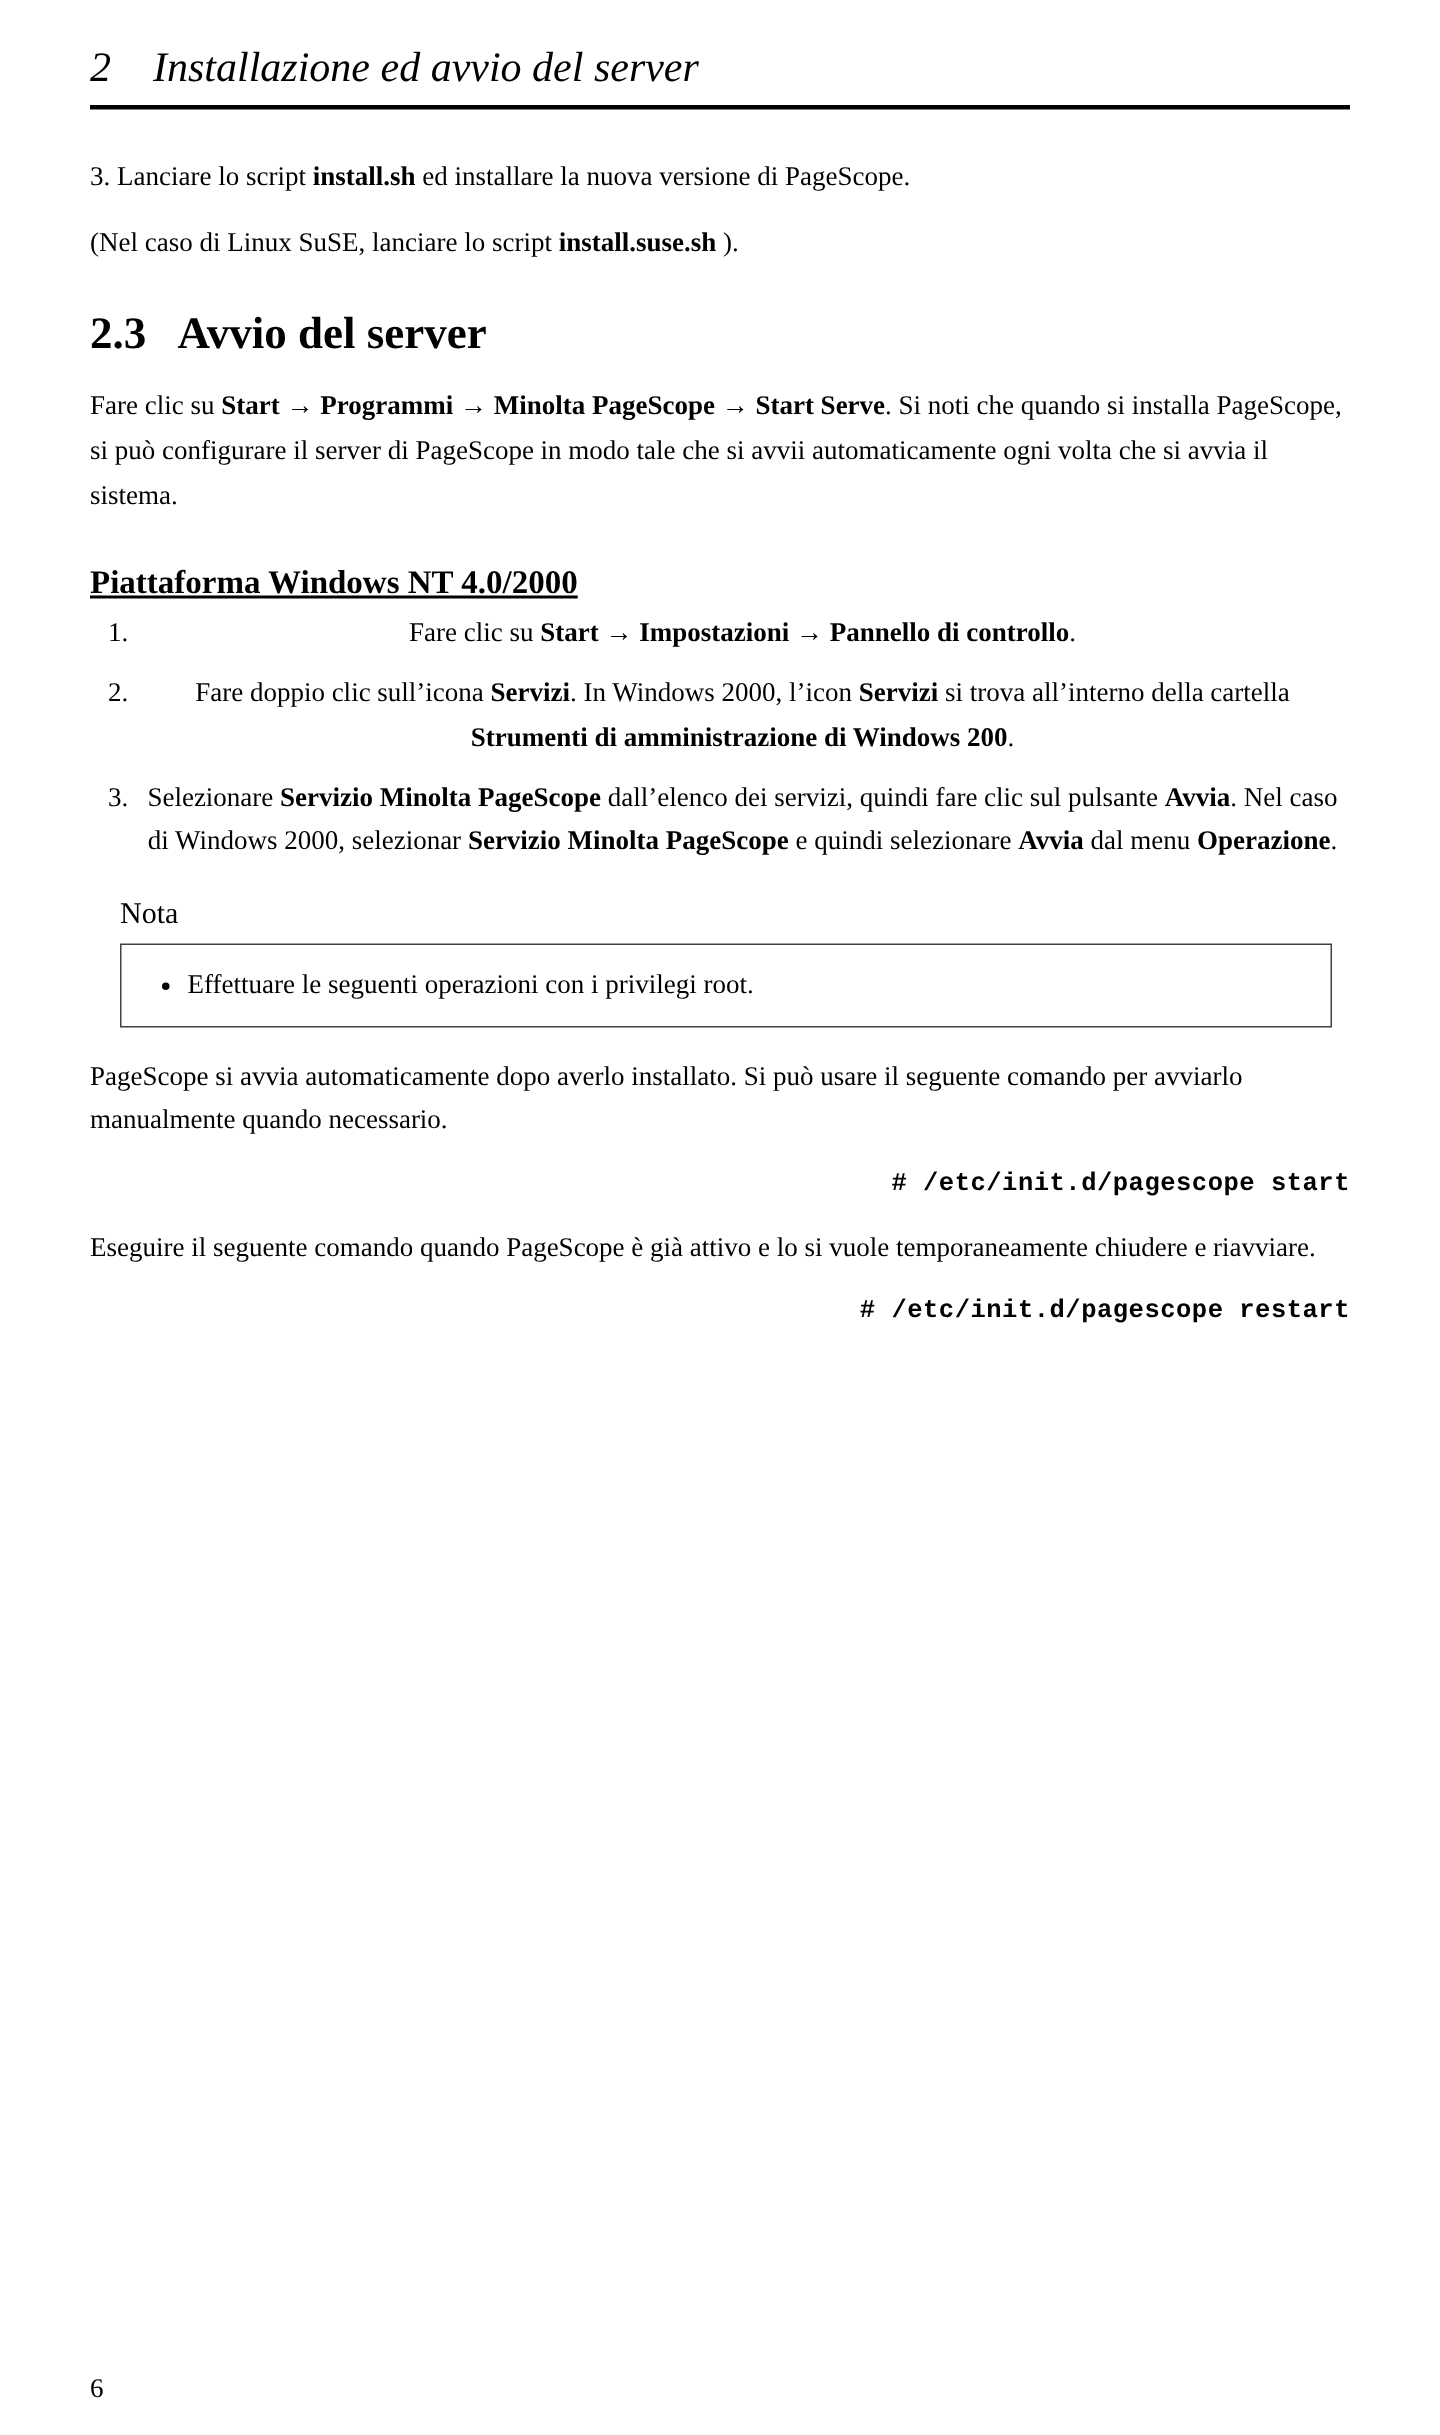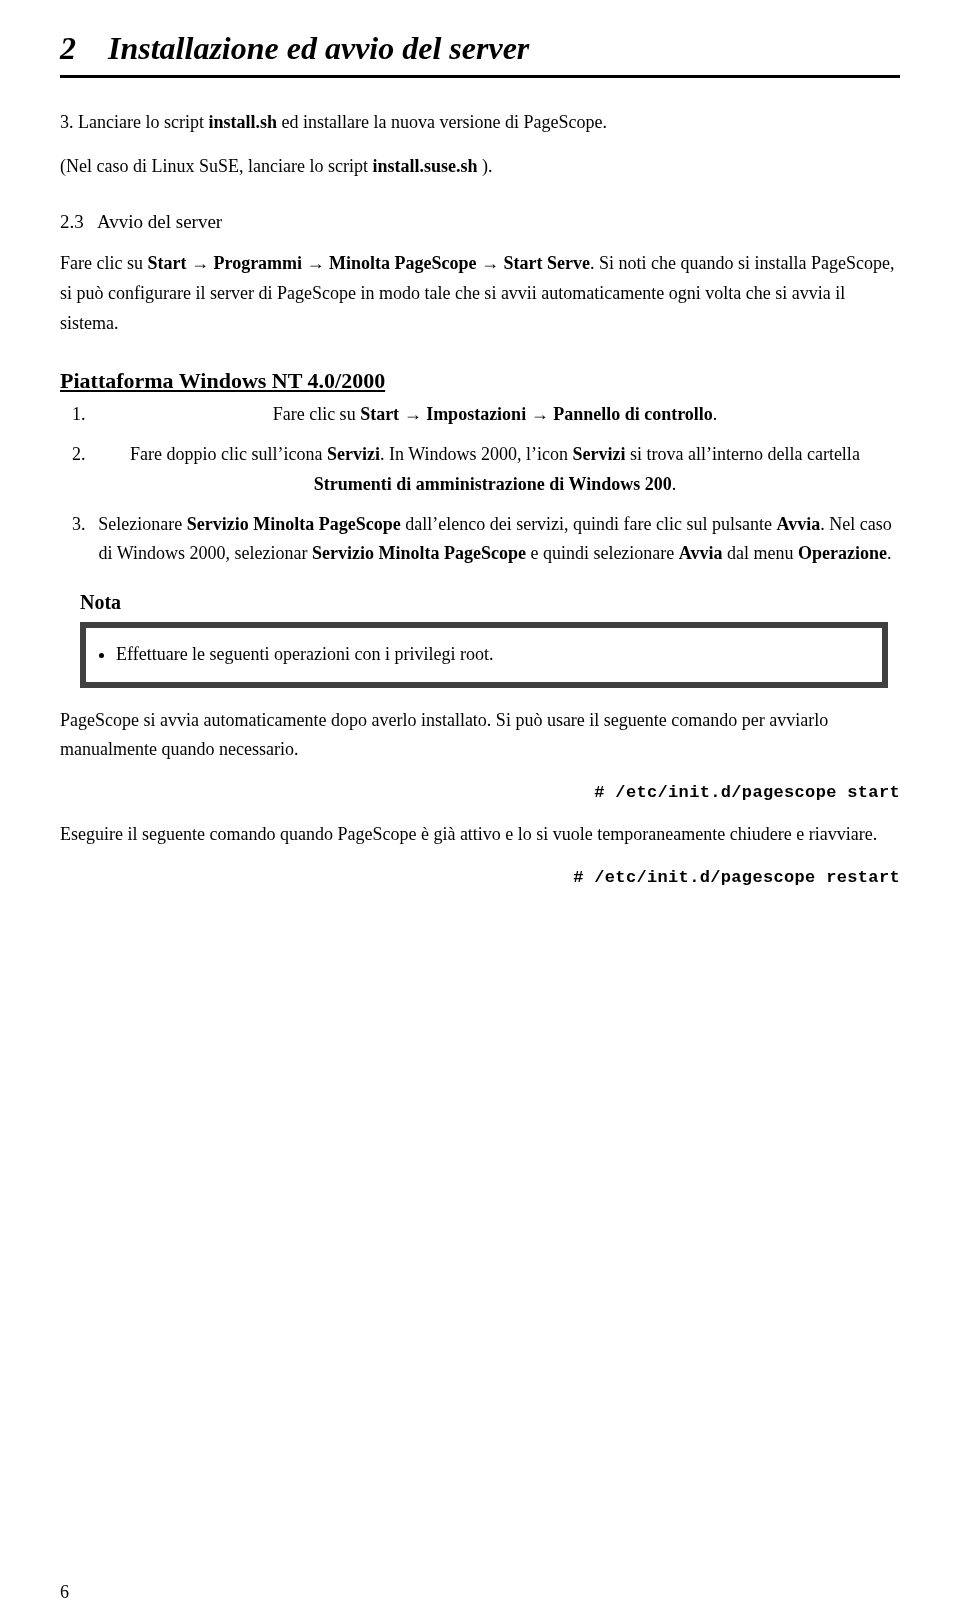--- a/index.html
+++ b/index.html
@@ -25,33 +25,33 @@
       position: relative;
     }
 
     .chapter-header {
       border-bottom: 3px solid #000;
       padding-bottom: 8px;
       margin-bottom: 30px;
     }
 
     .chapter-title {
-      font-size: 32px;
-      font-weight: bold;
+      font-size: 28px;
+      font-weight: normal;
       font-style: italic;
     }
 
     .section-intro {
       margin-bottom: 20px;
       line-height: 1.6;
     }
 
     .section-title {
-      font-size: 19px;
-      font-weight: normal;
+      font-size: 30px;
+      font-weight: bold;
       margin-top: 30px;
       margin-bottom: 16px;
     }
 
     .subsection-title {
       font-size: 22px;
       font-weight: bold;
       margin-top: 28px;
       margin-bottom: 14px;
     }
@@ -83,29 +83,29 @@
     .platform-title {
       font-size: 22px;
       font-weight: bold;
       margin-top: 30px;
       margin-bottom: 6px;
       text-decoration: underline;
     }
 
     .note-label {
       font-size: 20px;
-      font-weight: bold;
+      font-weight: normal;
       margin-top: 22px;
       margin-bottom: 6px;
       margin-left: 20px;
     }
 
     .note-box {
-      border: 6px solid #404040;
-      padding: 12px 8px;
+      border: 1px solid #404040;
+      padding: 12px 22px;
       margin: 8px 12px 18px 20px;
       line-height: 1.65;
     }
 
     .note-box ul {
       list-style: disc;
       margin-left: 22px;
     }
 
     .code {

